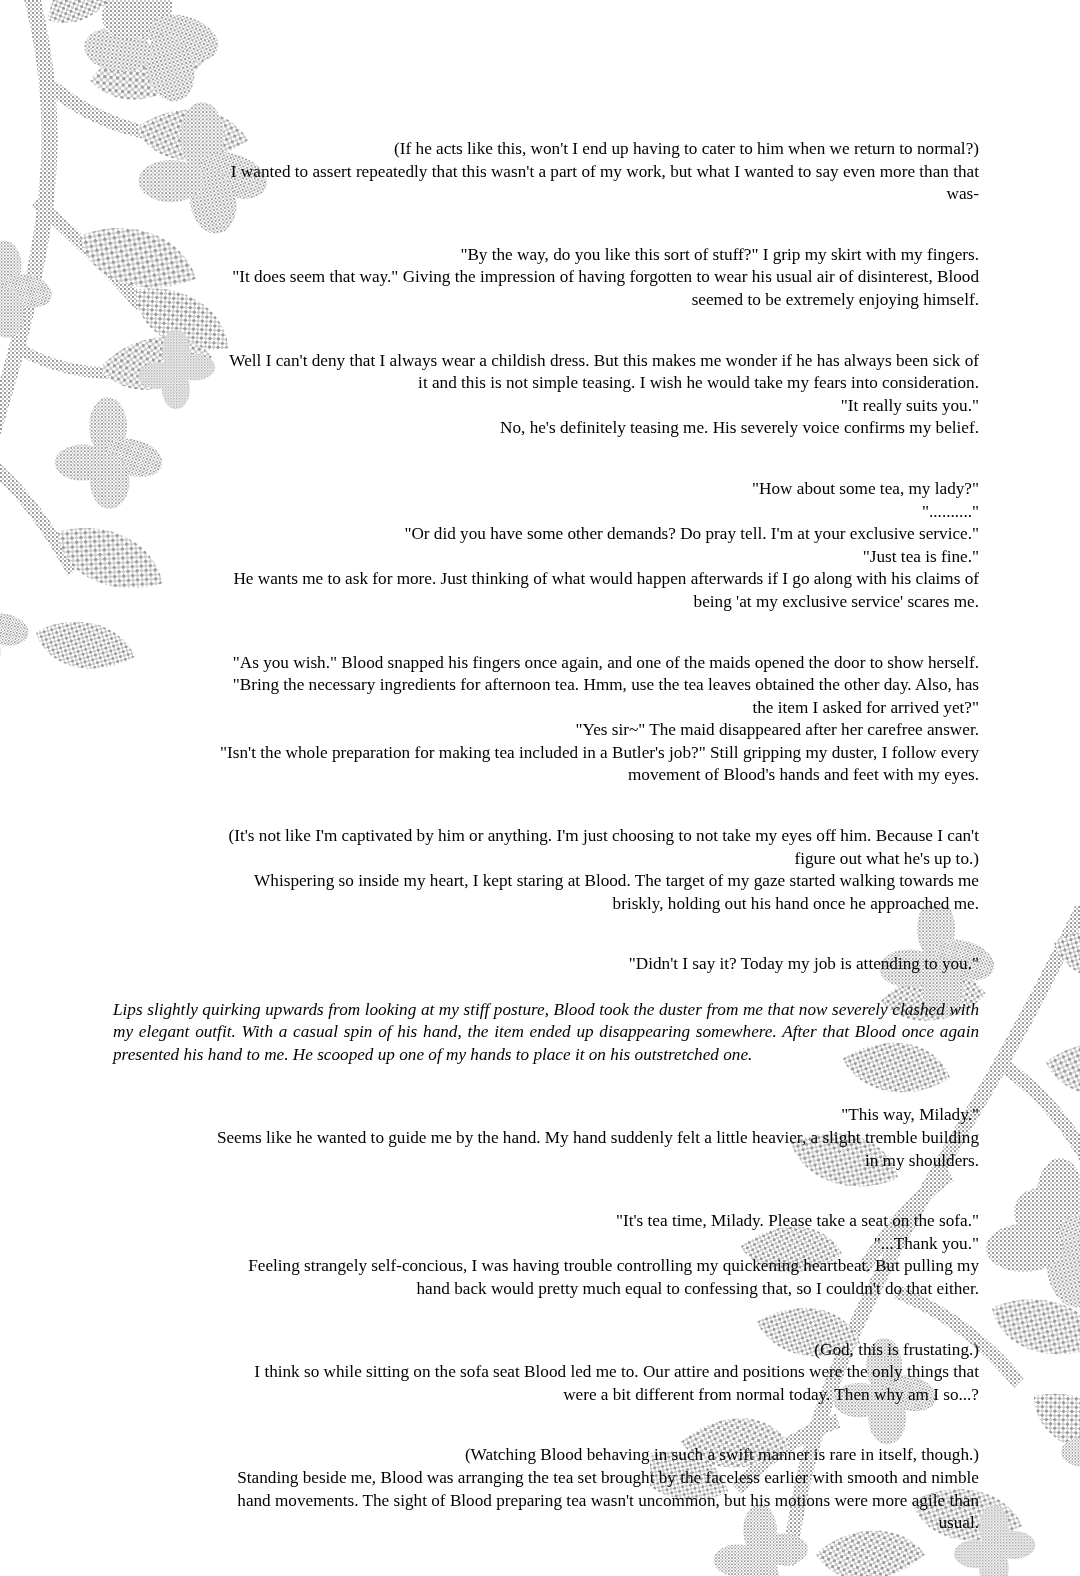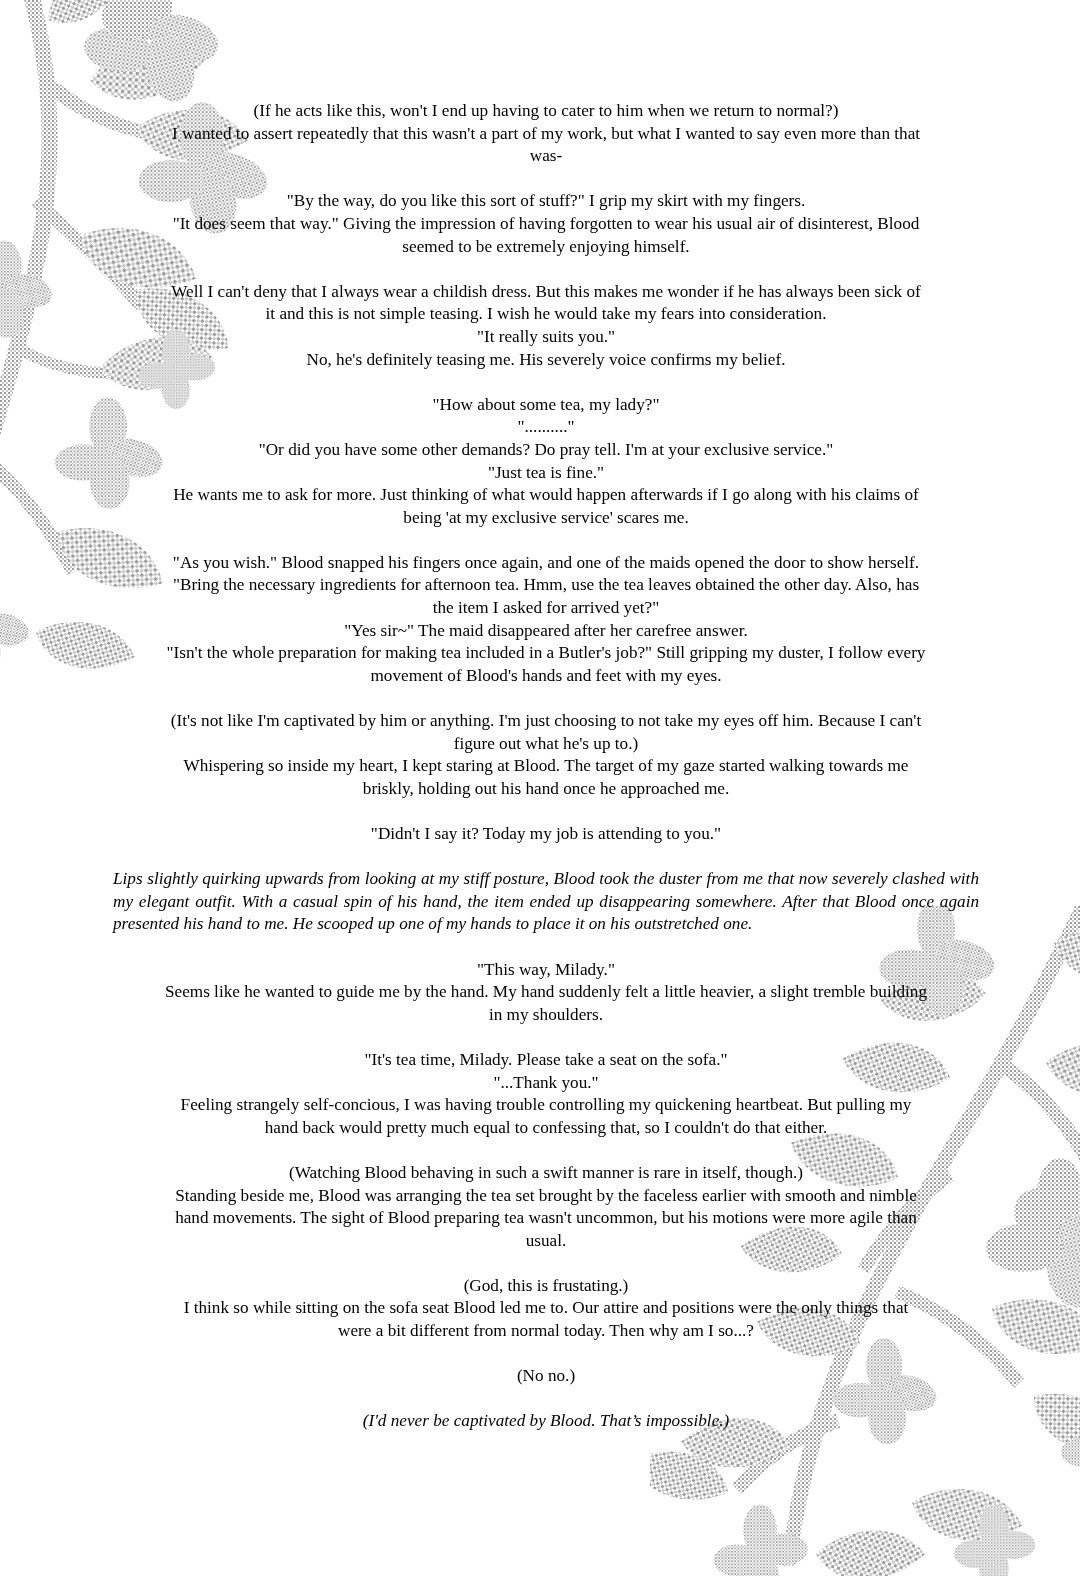--- a/index.html
+++ b/index.html
@@ -49,21 +49,21 @@
   .para {
     margin: 0 0 22.6px 0;
     white-space: pre-line;
   }
   .para:last-child { margin-bottom: 0; font-style: italic; }
   .para.justify {
     text-align: justify;
     text-align-last: left;
     font-style: italic;
   }
-  .para.left { text-align: center; }
+  .para.left { text-align: right; margin-top: 38px; }
 </style>
 </head>
 <body>
 
 <div class="floral" id="floral-top-left">
   <svg viewBox="0 0 470 720" xmlns="http://www.w3.org/2000/svg" aria-hidden="true">
     <defs>
       <pattern id="halftoneTL" width="4" height="4" patternUnits="userSpaceOnUse">
         <rect width="4" height="4" fill="#ffffff"></rect>
         <rect x="0" y="0" width="2" height="2" fill="#9c9c9c"></rect>
@@ -300,22 +300,22 @@
 briskly, holding out his hand once he approached me.</p>
   <p class="para left">"Didn't I say it? Today my job is attending to you."</p>
   <p class="para justify">Lips slightly quirking upwards from looking at my stiff posture, Blood took the duster from me that now severely clashed with my elegant outfit. With a casual spin of his hand, the item ended up disappearing somewhere. After that Blood once again presented his hand to me. He scooped up one of my hands to place it on his outstretched one.</p>
   <p class="para left">"This way, Milady."
 Seems like he wanted to guide me by the hand. My hand suddenly felt a little heavier, a slight tremble building
 in my shoulders.</p>
   <p class="para left">"It's tea time, Milady. Please take a seat on the sofa."
 "...Thank you."
 Feeling strangely self-concious, I was having trouble controlling my quickening heartbeat. But pulling my
 hand back would pretty much equal to confessing that, so I couldn't do that either.</p>
+  <p class="para left">(God, this is frustating.)
+I think so while sitting on the sofa seat Blood led me to. Our attire and positions were the only things that
+were a bit different from normal today. Then why am I so...?</p>
   <p class="para left">(Watching Blood behaving in such a swift manner is rare in itself, though.)
 Standing beside me, Blood was arranging the tea set brought by the faceless earlier with smooth and nimble
 hand movements. The sight of Blood preparing tea wasn't uncommon, but his motions were more agile than
 usual.</p>
-  <p class="para left">(God, this is frustating.)
-I think so while sitting on the sofa seat Blood led me to. Our attire and positions were the only things that
-were a bit different from normal today. Then why am I so...?</p>
   <p class="para left">(No no.)</p>
   <p class="para left">(I'd never be captivated by Blood. That’s impossible.)</p>
 </main>
 
 </body></html>

